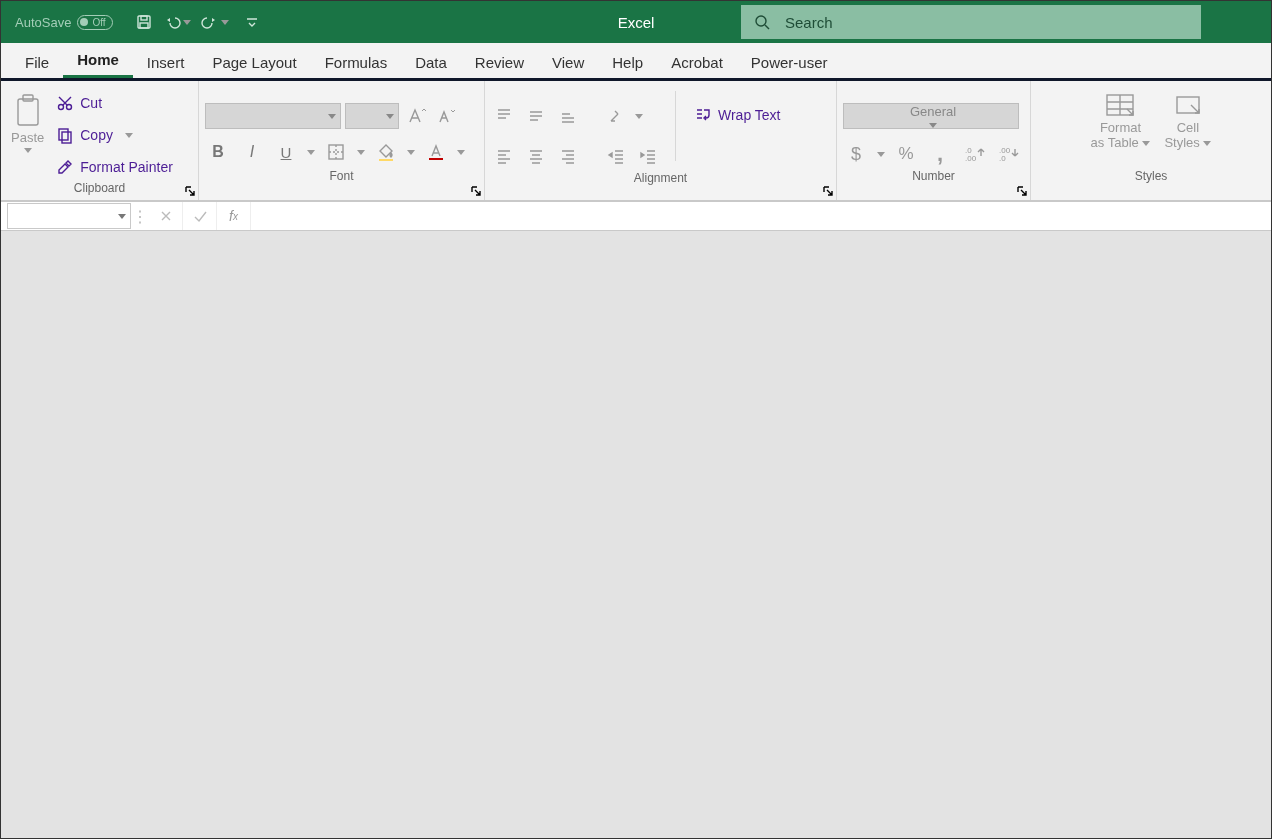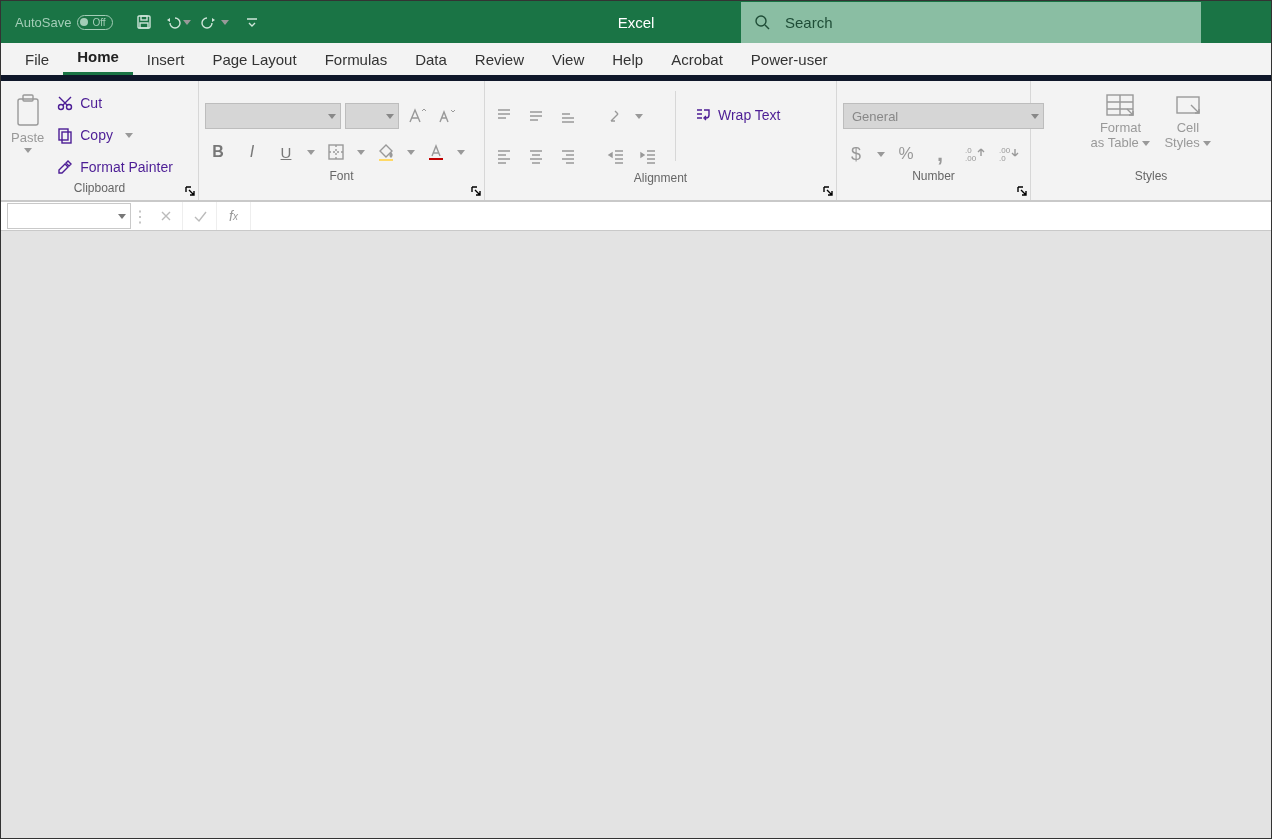--- a/index.html
+++ b/index.html
@@ -7,26 +7,26 @@
 
 
 .title-bar { background: #1a7445; height: 42px; display: flex; align-items: center; color: #fff; position: relative; }
 .autosave { display: flex; align-items: center; gap: 6px; padding: 0 14px; color: #a3cdb7; font-size: 13px; }
 .autosave-toggle { display: inline-flex; align-items: center; border: 1px solid #a3cdb7; border-radius: 10px; padding: 1px 6px 1px 2px; gap: 4px; font-size: 10px; }
 .autosave-toggle .knob { width: 8px; height: 8px; background: #a3cdb7; border-radius: 50%; }
 .qat { display: flex; align-items: center; gap: 10px; padding-left: 8px; }
 .qat-btn { color: #cfe6da; display: flex; align-items: center; gap: 2px; }
 .qat svg { display: block; }
 .app-title { position: absolute; left: 50%; transform: translateX(-50%); font-size: 15px; color: #fff; }
-.search-box { margin-left: auto; margin-right: 70px; background: #8abea3; height: 41px; width: 460px; display: flex; align-items: center; padding: 0 12px; gap: 14px; color: #1f4d37; }
+.search-box { margin-left: auto; margin-right: 70px; background: #8abea3; height: 34px; width: 460px; display: flex; align-items: center; padding: 0 12px; gap: 14px; color: #1f4d37; }
 .search-box input { background: transparent; border: none; outline: none; font-size: 15px; color: #1f4d37; width: 100%; }
 .search-box input::placeholder { color: #1f4d37; }
 
 
-.tabs { background: #f3f3f3; height: 38px; display: flex; align-items: flex-end; padding: 0 10px; border-bottom: 6px solid #0f172a; }
+.tabs { background: #f3f3f3; height: 38px; display: flex; align-items: flex-end; padding: 0 10px; border-bottom: 3px solid #0f172a; }
 .tab { padding: 8px 14px 7px; font-size: 15px; color: #333; cursor: pointer; }
 .tab.active { font-weight: 600; border-bottom: 3px solid #1a7445; color: #222; }
 
 
 .ribbon { background: #f3f3f3; height: 120px; display: flex; border-bottom: 1px solid #c9c9c9; }
 .group { border-right: 1px solid #d7d7d7; display: flex; flex-direction: column; padding: 4px 6px 0; position: relative; }
 .group-body { flex: 1; display: flex; align-items: flex-start; gap: 4px; }
 .group-label { font-size: 12px; color: #666; text-align: center; padding: 2px 0 17px; position: relative; }
 .dlg-launcher { position: absolute; right: 2px; bottom: 3px; width: 12px; height: 12px; }
 .dlg-launcher svg { display:block; }
@@ -309,21 +309,21 @@
     <div class="group-label">Alignment</div>
     <span class="dlg-launcher">
         <svg width="12" height="12" viewBox="0 0 12 12">
           <path d="M2 2h5M2 2v5M5 5l5 5M10 6v4h-4"></path>
         </svg>
       </span>
   </div>
 
   <div class="group" style="width:194px;">
     <div class="group-body col" style="gap:12px; padding-top:6px;">
-      <div class="combo" style="width:201px;">
+      <div class="combo" style="width:176px;flex-direction:column;">
         <span>General</span>
         <span class="caret arr"></span>
       </div>
       <div class="row" style="gap:8px;">
         <div class="sq grey" style="font-size:18px;">$</div>
         <span class="caret"></span>
         <div class="sq grey" style="font-size:17px;">%</div>
         <div class="sq grey" style="font-size:22px; font-weight:700;">,</div>
         <div class="sq grey">
             <svg width="22" height="18" viewBox="0 0 22 18">

